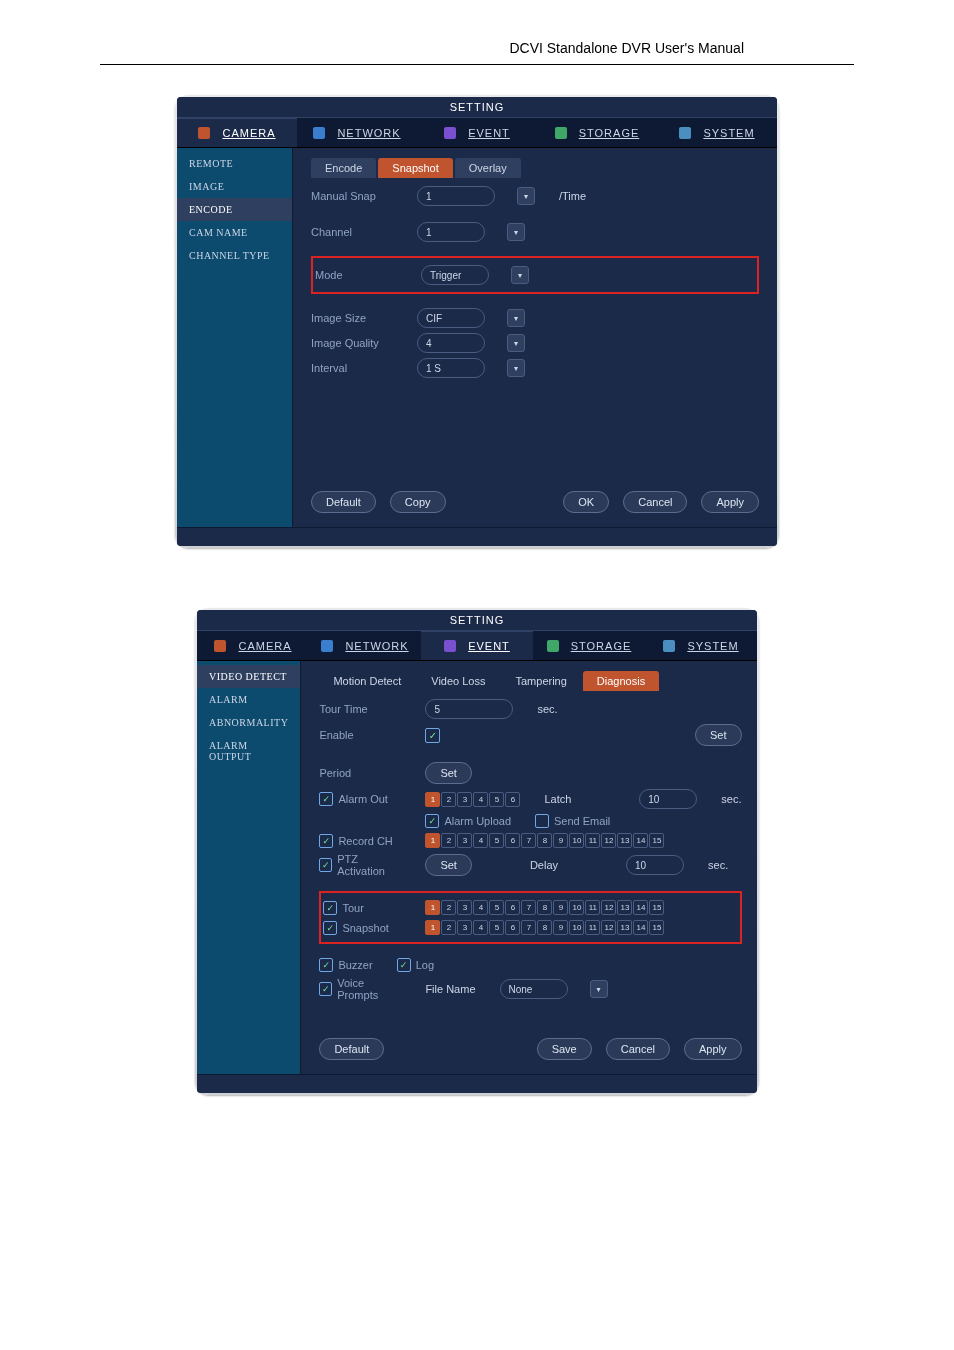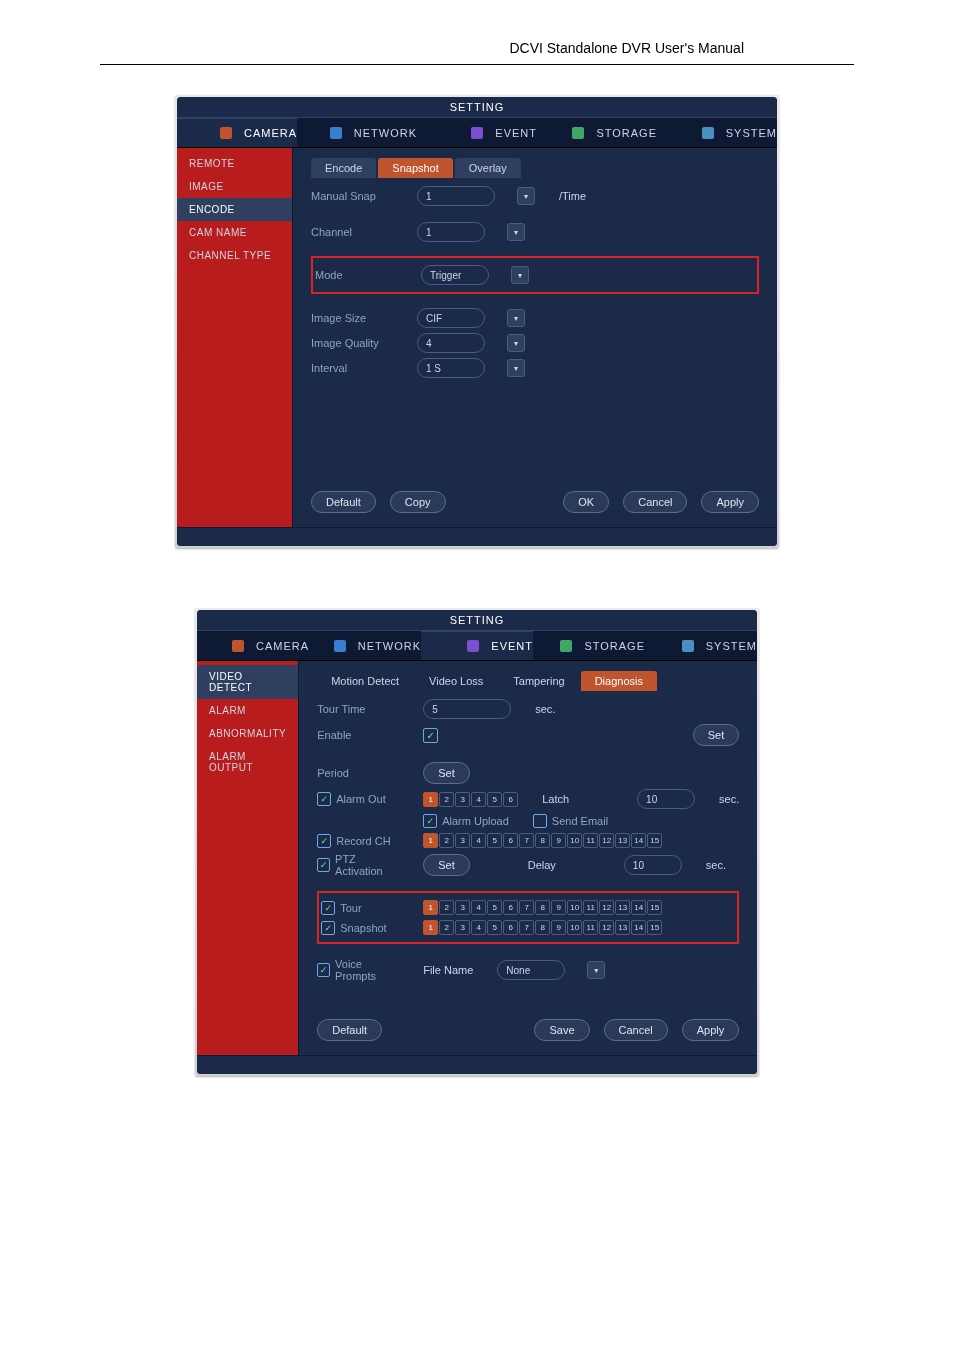--- a/index.html
+++ b/index.html
@@ -14,21 +14,21 @@
     font-size:14px;
     text-align:right;
     padding:40px 110px 8px 0;
     border-bottom:1px solid #000;
     margin:0 100px 30px 100px;
   }
   .screenshot{
     width:600px;
     margin:0 auto 60px auto;
     background:linear-gradient(#e8e8ed,#cfcfd6);
-    border-radius:2px;
+    border-radius:14px;
     padding:2px;
     box-shadow:0 1px 2px rgba(0,0,0,0.3);
   }
   .ss-inner{
     background:#1c2a4a;
     border-radius:4px;
     overflow:hidden;
   }
   .ss-title{
     text-align:center;
@@ -46,41 +46,43 @@
   }
   .nav-item{
     flex:1;
     text-align:center;
     color:#cdd6e6;
     padding:8px 0;
     font-size:11px;
     letter-spacing:1px;
     display:flex;
     align-items:center;
-    justify-content:flex-end;
+    justify-content:center;
     gap:12px;
+    text-decoration:underline;
   }
   .nav-item.active{
     background:#1c2a4a;
     color:#fff;
     border-top:2px solid #2f4166;
     margin-top:-1px;
   }
   .icon-sq{
     width:12px;height:12px;display:inline-block;border-radius:2px;
   }
   .body-row{
     display:flex;
     min-height:290px;
   }
   .sidebar{
     width:115px;
-    background:#b91c1c;
+    background:#0c4a6e;
     border-right:1px solid #0e1a33;
     padding-top:4px;
+    font-family:Liberation Serif, serif;
   }
   .side-item{
     color:#cdd6e6;
     font-size:10px;
     padding:6px 12px;
     letter-spacing:0.5px;
   }
   .side-item.active{
     background:#2f3f5f;
     color:#fff;
@@ -455,20 +457,30 @@
                 <span class="nb">10</span>
                 <span class="nb">11</span>
                 <span class="nb">12</span>
                 <span class="nb">13</span>
                 <span class="nb">14</span>
                 <span class="nb">15</span>
             </span>
           </div>
         </div>
 
+        <div class="form-row">
+          <span class="chk-label">
+              <span class="chk2 checked"></span>
+              <span>Buzzer</span>
+            </span>
+          <span class="chk-label">
+              <span class="chk2 checked"></span>
+              <span>Log</span>
+            </span>
+        </div>
 
         <div class="form-row">
           <span class="chk-label" style="width:82px">
               <span class="chk2 checked"></span>
               <span>Voice Prompts</span>
             </span>
           <span>File Name</span>
           <span class="pill" style="min-width:50px">None</span>
           <span class="pill-dd">▾</span>
         </div>

